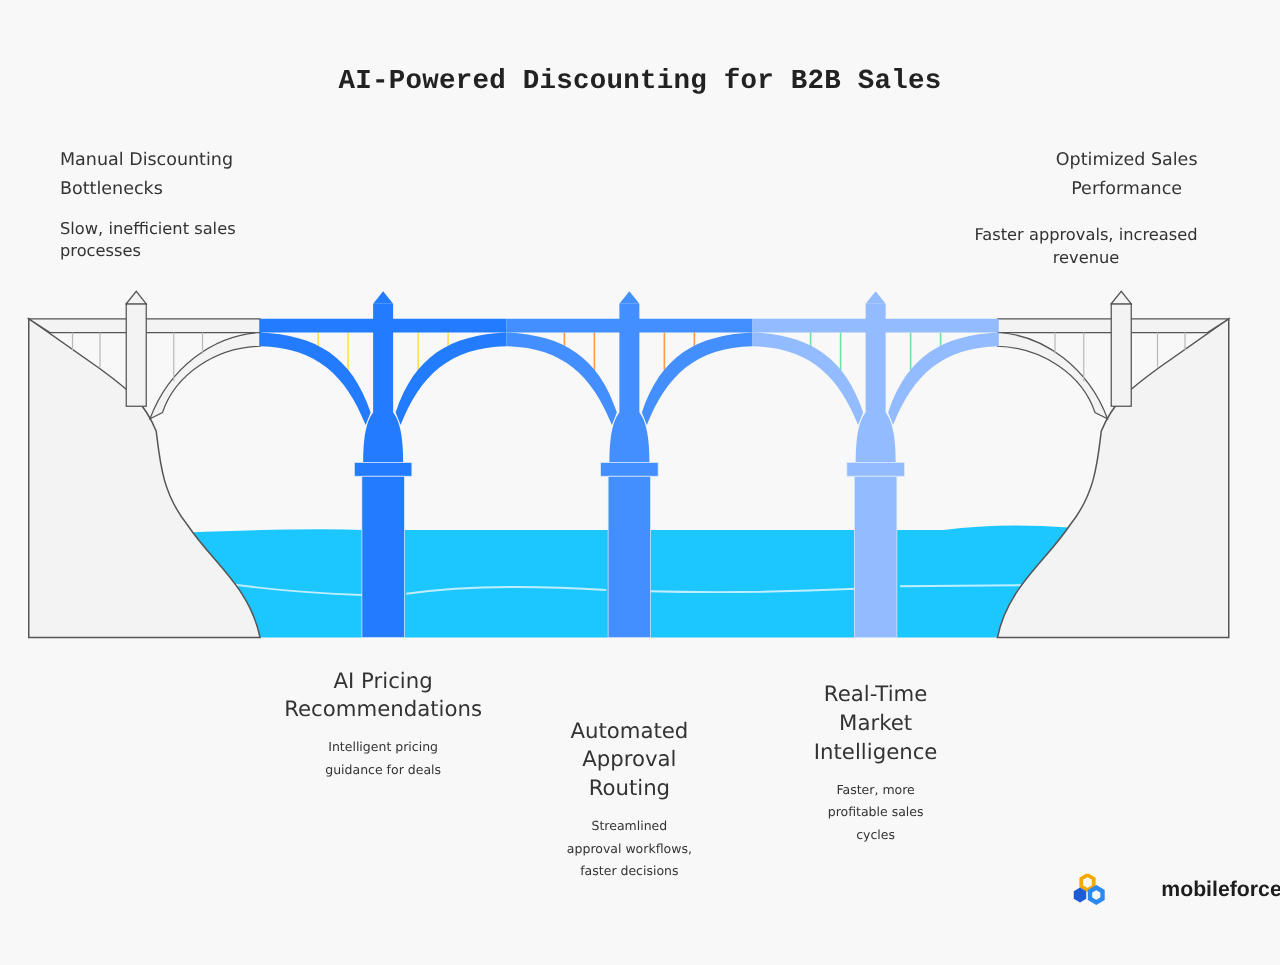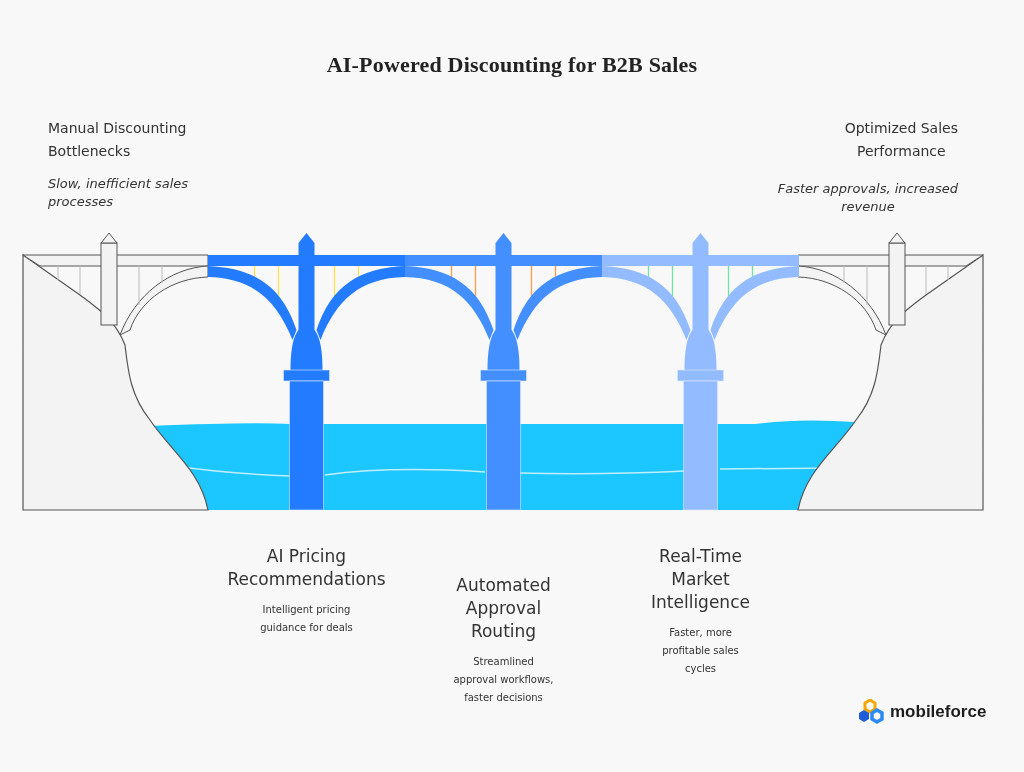--- a/index.html
+++ b/index.html
@@ -1,28 +1,28 @@
 <!DOCTYPE html>
 <html><head>
 <meta charset="utf-8">
 <style>
   html, body { margin:0; padding:0; }
   body { width:1024px; height:772px; background:#f8f8f8; position:relative; overflow:hidden;
          font-family:"DejaVu Sans", sans-serif; color:#2a2a2a; }
   .title { position:absolute; left:0; top:52px; width:1024px; text-align:center;
-           font-family:Liberation Serif, serif; font-weight:bold; font-size:22px; color:#222; letter-spacing:0.2px; }
+           font-family:Liberation Mono, monospace; font-weight:bold; font-size:22px; color:#222; letter-spacing:0.2px; }
   .end-title { position:absolute; font-size:14px; line-height:23px; color:#333; font-weight:normal; }
-  .end-desc { position:absolute; font-size:13px; line-height:18px; color:#333;font-style:italic; }
+  .end-desc { position:absolute; font-size:13px; line-height:18px; color:#333; }
   .left { left:48px; text-align:left; }
   .right { right:66px; text-align:center; }
   .stage { position:absolute; text-align:center; }
   .stage .st { font-size:17px; line-height:23px; color:#333; }
   .stage .sd { font-size:10px; line-height:18px; color:#333; margin-top:10px; }
   svg.bridge { position:absolute; left:0; top:0; }
-  .logo { position:absolute; left:856px; top:699px; display:flex; align-items:center; }
+  .logo { position:absolute; left:856px; top:699px; display:flex; align-items:center;gap:39px; }
   .logo-text { font-family:"Liberation Sans", sans-serif; font-weight:bold; font-size:17px; color:#1d1d1d; margin-left:4px; }
   .ml { white-space:pre-line; }
 </style>
 </head>
 <body>
 
 <div class="title">AI-Powered Discounting for B2B Sales</div>
 
 <div class="end-title left ml" style="top:117px;">Manual Discounting
 Bottlenecks</div>
@@ -109,21 +109,21 @@
         <rect x="692.5" y="243" width="16" height="90" fill="#93bbff"></rect>
         <path d="M692.5 243 L700.5 233 L708.5 243 Z" fill="#93bbff"></path>
         <path d="M684.5 370 C684.5 345 688.5 335 692.5 330 L708.5 330 C712.5 335 716.5 345 716.5 370 Z" fill="#93bbff"></path>
         <rect x="677.5" y="370" width="46" height="11" fill="#93bbff" stroke="#dce9ff" stroke-width="0.6"></rect>
         <rect x="683.5" y="381" width="34" height="129" fill="#93bbff" stroke="#dce9ff" stroke-width="0.6"></rect>
       </g>
     </g>
 </svg>
 
 <div id="stage-labels">
-    <div class="stage" style="left: 226.5px; width: 160px; top: 545px;">
+    <div class="stage" style="left: 226.5px; width: 160px; top: 534px;">
       <div class="st ml">AI Pricing
 Recommendations</div>
       <div class="sd ml">Intelligent pricing
 guidance for deals</div>
     </div>
     <div class="stage" style="left: 423.5px; width: 160px; top: 545px; margin-top: 29px;">
       <div class="st ml">Automated
 Approval
 Routing</div>
       <div class="sd ml">Streamlined

